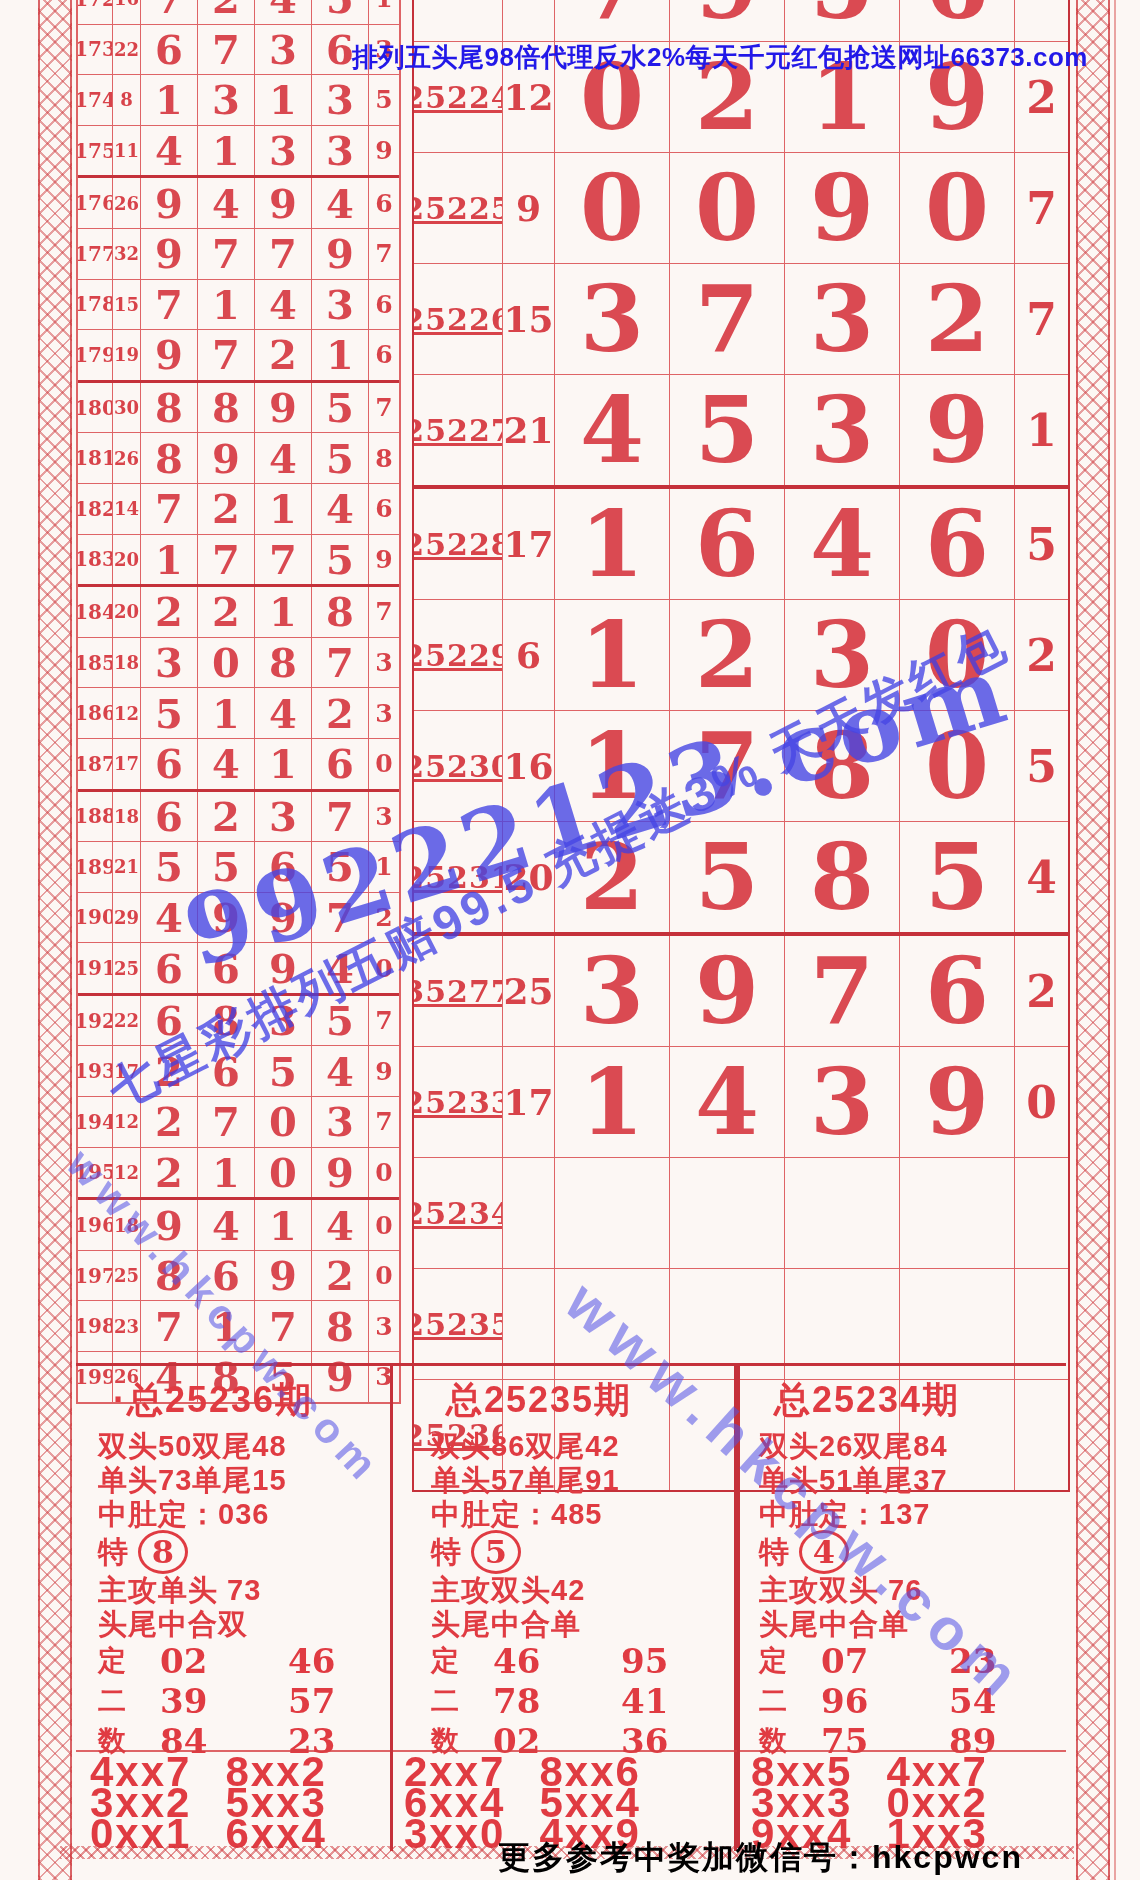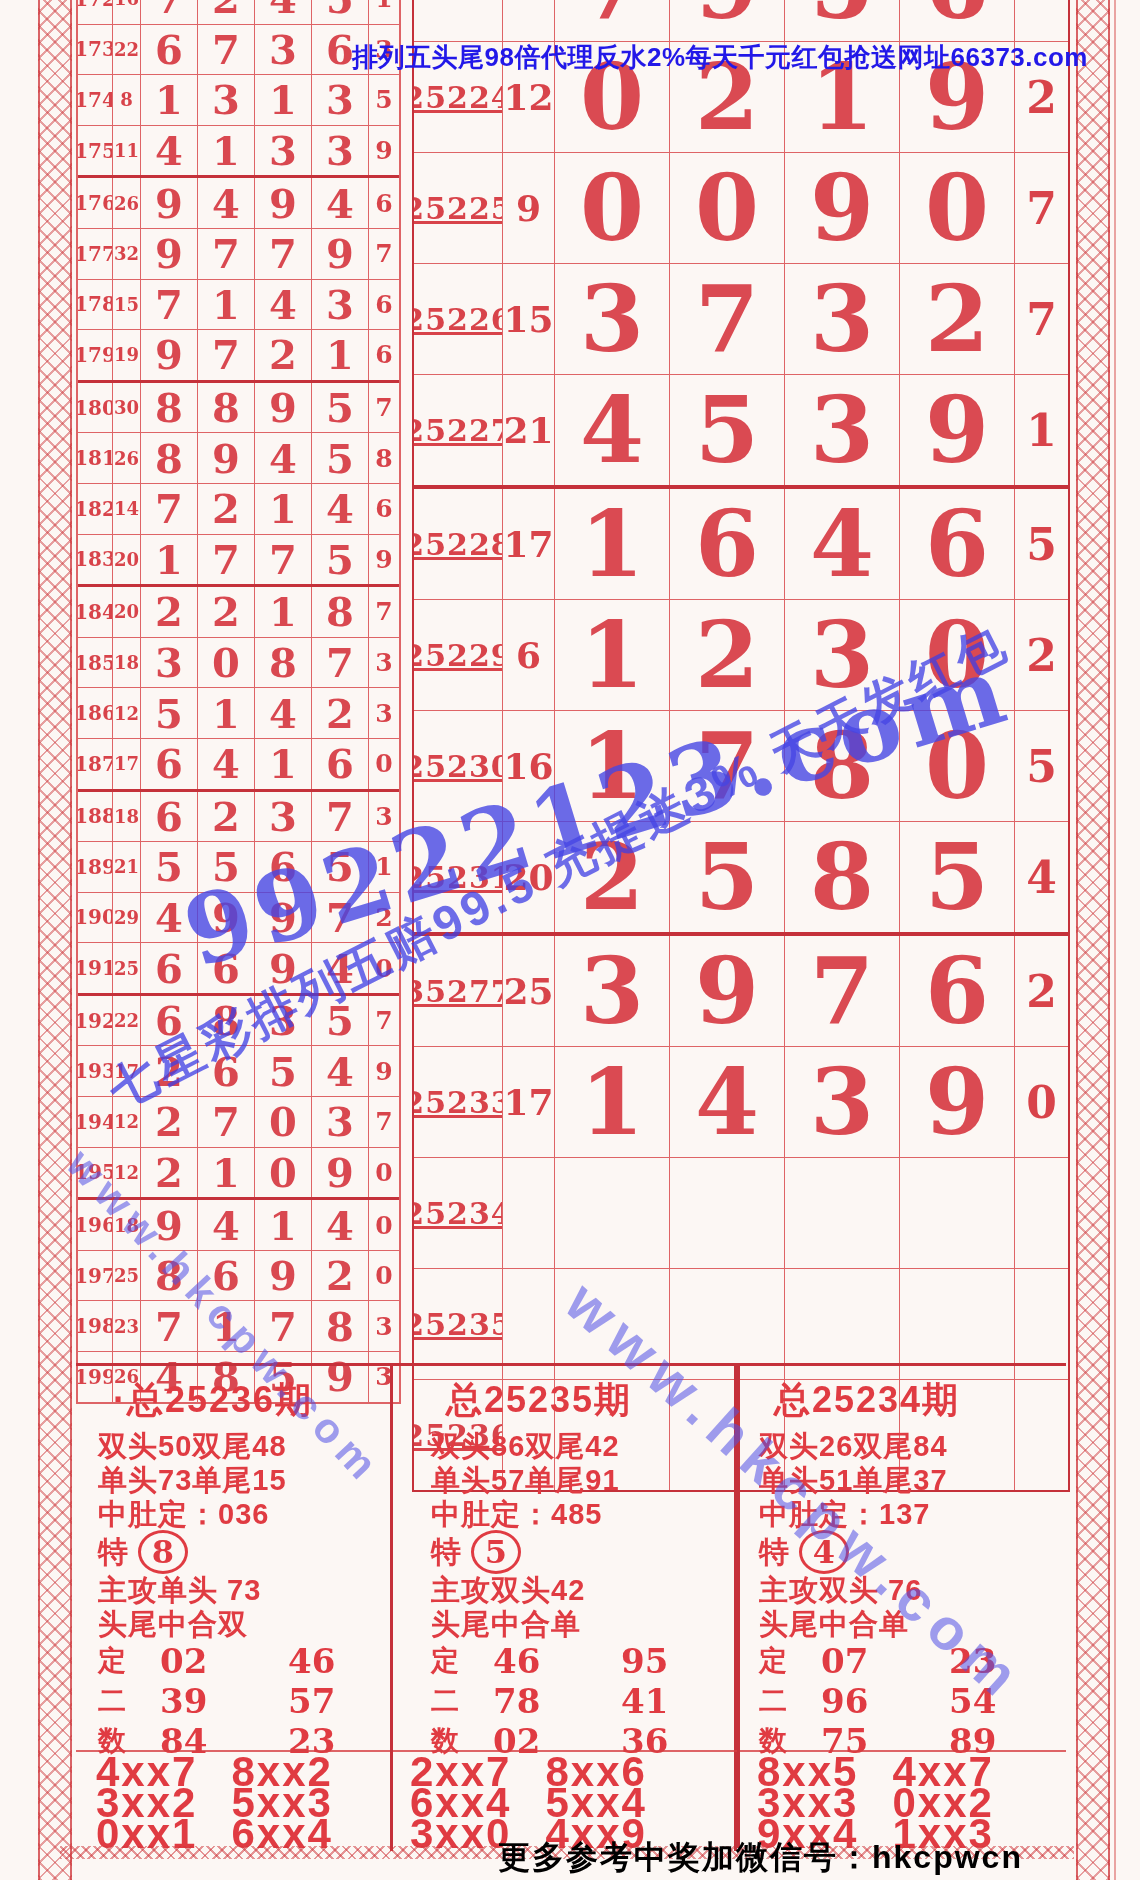--- a/index.html
+++ b/index.html
@@ -59,21 +59,21 @@
   .te-circle{display:inline-flex;align-items:center;justify-content:center;min-width:44px;height:38px;
     border:3px solid var(--red2);border-radius:50%;margin-left:10px;font:700 32px "DejaVu Serif",serif;color:var(--red2);}
   .def-row{display:grid;grid-template-columns:62px 128px 1fr;align-items:center;height:40px;
     font:700 34px "DejaVu Serif",serif;color:var(--red2);}
   .def-label{font:700 28px "Liberation Sans",sans-serif;}
 
   .hline{position:absolute;left:76px;width:990px;top:1750px;height:0;border-top:2.5px solid var(--line);z-index:1;}
   .vline{position:absolute;top:1363px;height:485px;width:3px;background:var(--thick);z-index:1;}
 
   
-  .xxgrid{position:absolute;left:82px;top:1756px;width:990px;display:grid;grid-template-columns:314px 347px 329px;z-index:1;}
+  .xxgrid{position:absolute;left:76px;top:1756px;width:990px;display:grid;grid-template-columns:314px 347px 329px;z-index:1;}
   .xxcell{padding-left:14px;}
   .xxline{font:700 42px "Liberation Sans",sans-serif;line-height:31px;color:var(--red2);letter-spacing:2px;white-space:nowrap;}
   .xxline span{margin-right:34px;}
 
   .bottom-lattice{position:absolute;left:60px;right:66px;top:1846px;height:13px;z-index:1;
     background:
       repeating-linear-gradient(45deg, rgba(205,50,55,.5) 0 2px, transparent 2px 8px),
       repeating-linear-gradient(-45deg, rgba(205,50,55,.5) 0 2px, transparent 2px 8px);}
 
   

